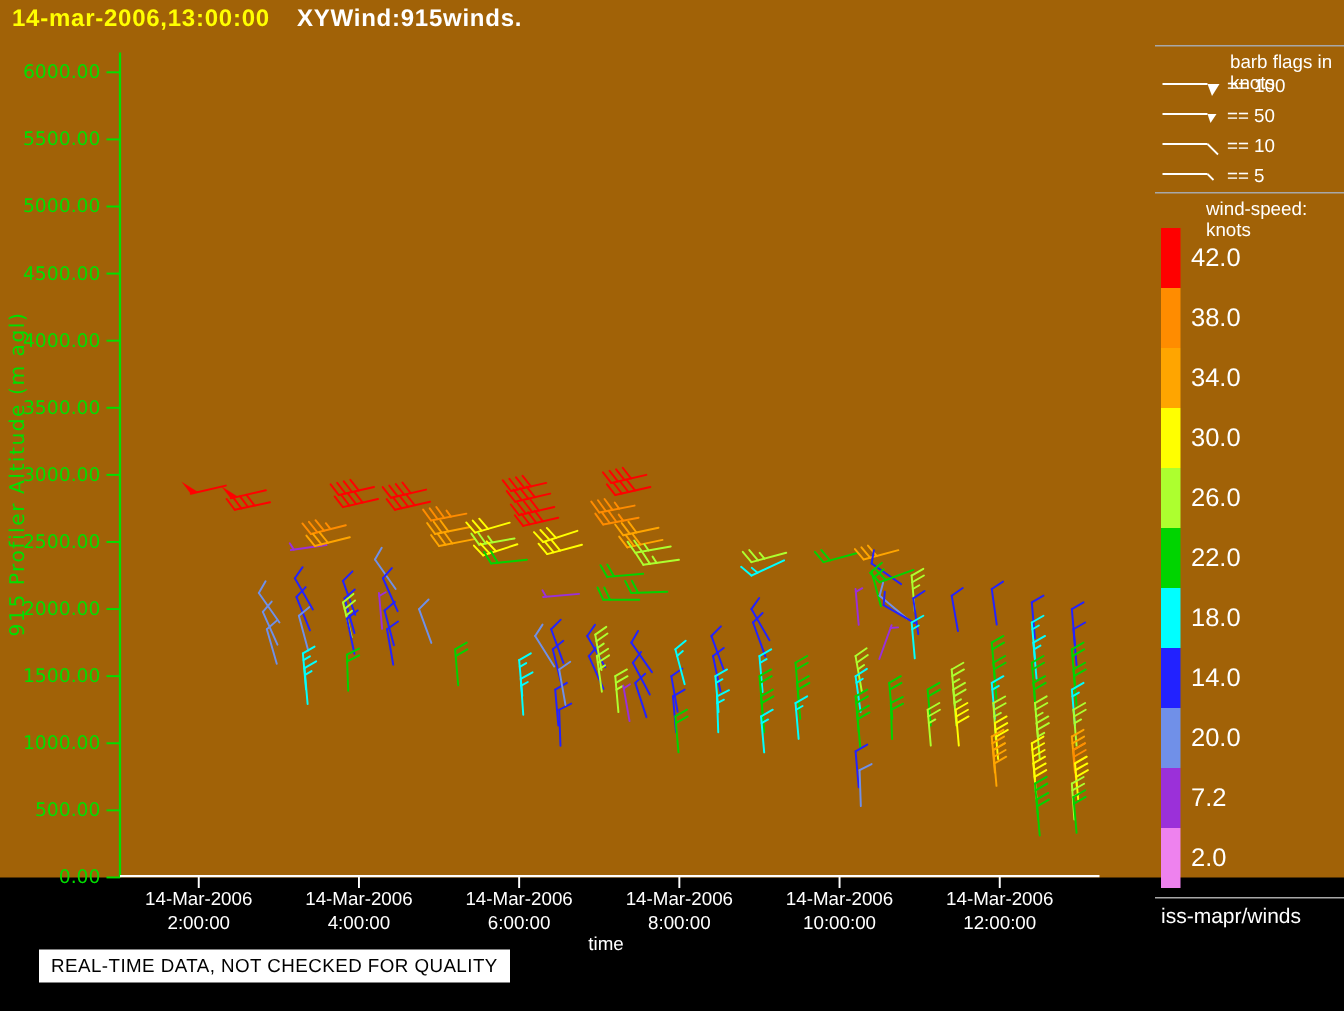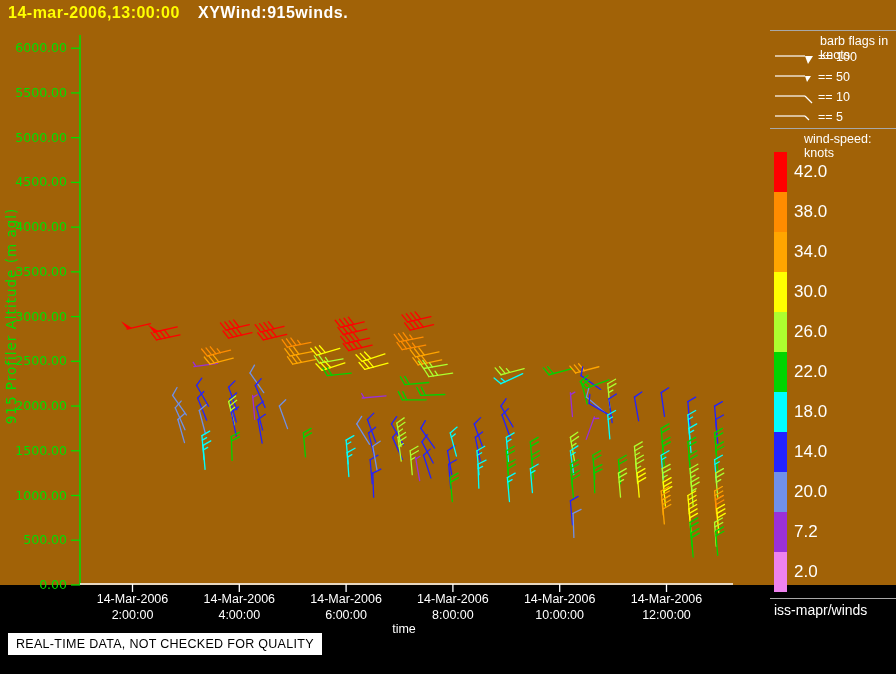--- a/index.html
+++ b/index.html
@@ -13,21 +13,21 @@
   #legend-barb-title{left:776px;top:34px;color:#fff;font-size:12.5px;padding-left:44px;}
   #barb-rows{position:absolute;left:774px;top:50px;}
   .barb-row{display:flex;align-items:flex-start;height:20px;}
   .barb-row span{color:#fff;font-size:12.5px;margin-left:4px;}
   #legend-speed-title{left:804px;top:132px;color:#fff;font-size:12.5px;}
   #colorbar{position:absolute;left:774px;top:152px;}
   .cb-row{display:flex;height:40px;}
   .cb-swatch{width:13px;height:40px;}
   .cb-label{color:#fff;font-size:17px;align-self:center;padding-left:7px;}
   #credit{left:774px;top:602px;color:#fff;font-size:14px;}
-  #warning-box{left:8px;top:633px;background:#ffffff;color:#000;font-size:12.5px;
+  #warning-box{left:26px;top:633px;background:#ffffff;color:#000;font-size:12.5px;
     padding:4px 8px;letter-spacing:.3px;}
 </style>
 </head>
 <body>
 
 <div id="stage">
 
   <div class="abs" id="title-datetime">14-mar-2006,13:00:00</div>
   <div class="abs" id="title-plotname">XYWind:915winds.</div>
 

